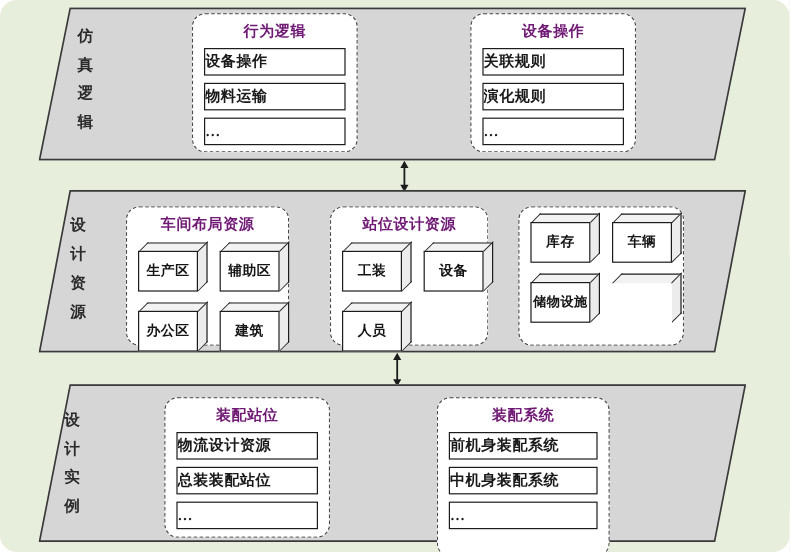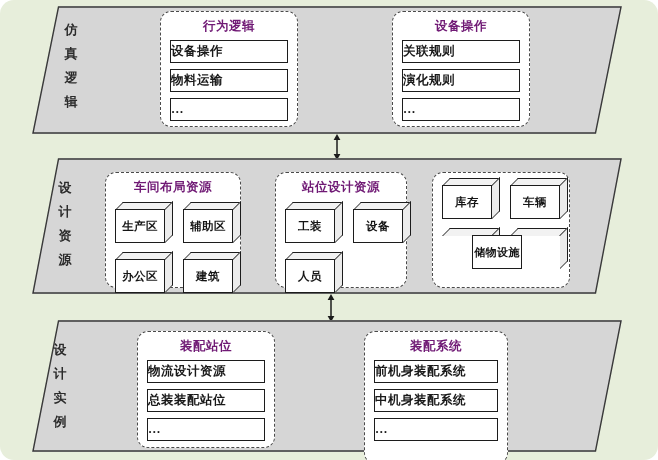--- a/index.html
+++ b/index.html
@@ -237,21 +237,21 @@
         <div class="face">库存</div>
       </div>
       <div class="cube">
         <div class="top"></div>
         <div class="right"></div>
         <div class="face">车辆</div>
       </div>
       <div class="cube">
         <div class="top"></div>
         <div class="right"></div>
-        <div class="face" style="font-size:11px;margin-left:30px;">储物设施</div>
+        <div class="face" style="font-size:11px;">储物设施</div>
       </div>
       <div class="cube">
         <div class="top"></div>
         <div class="right"></div>
       </div>
     </div>
   </div>
 
   <div class="arrow" style="left:324px;top:294px;height:28px;">
     <svg width="14" height="28" viewBox="0 0 14 28">

